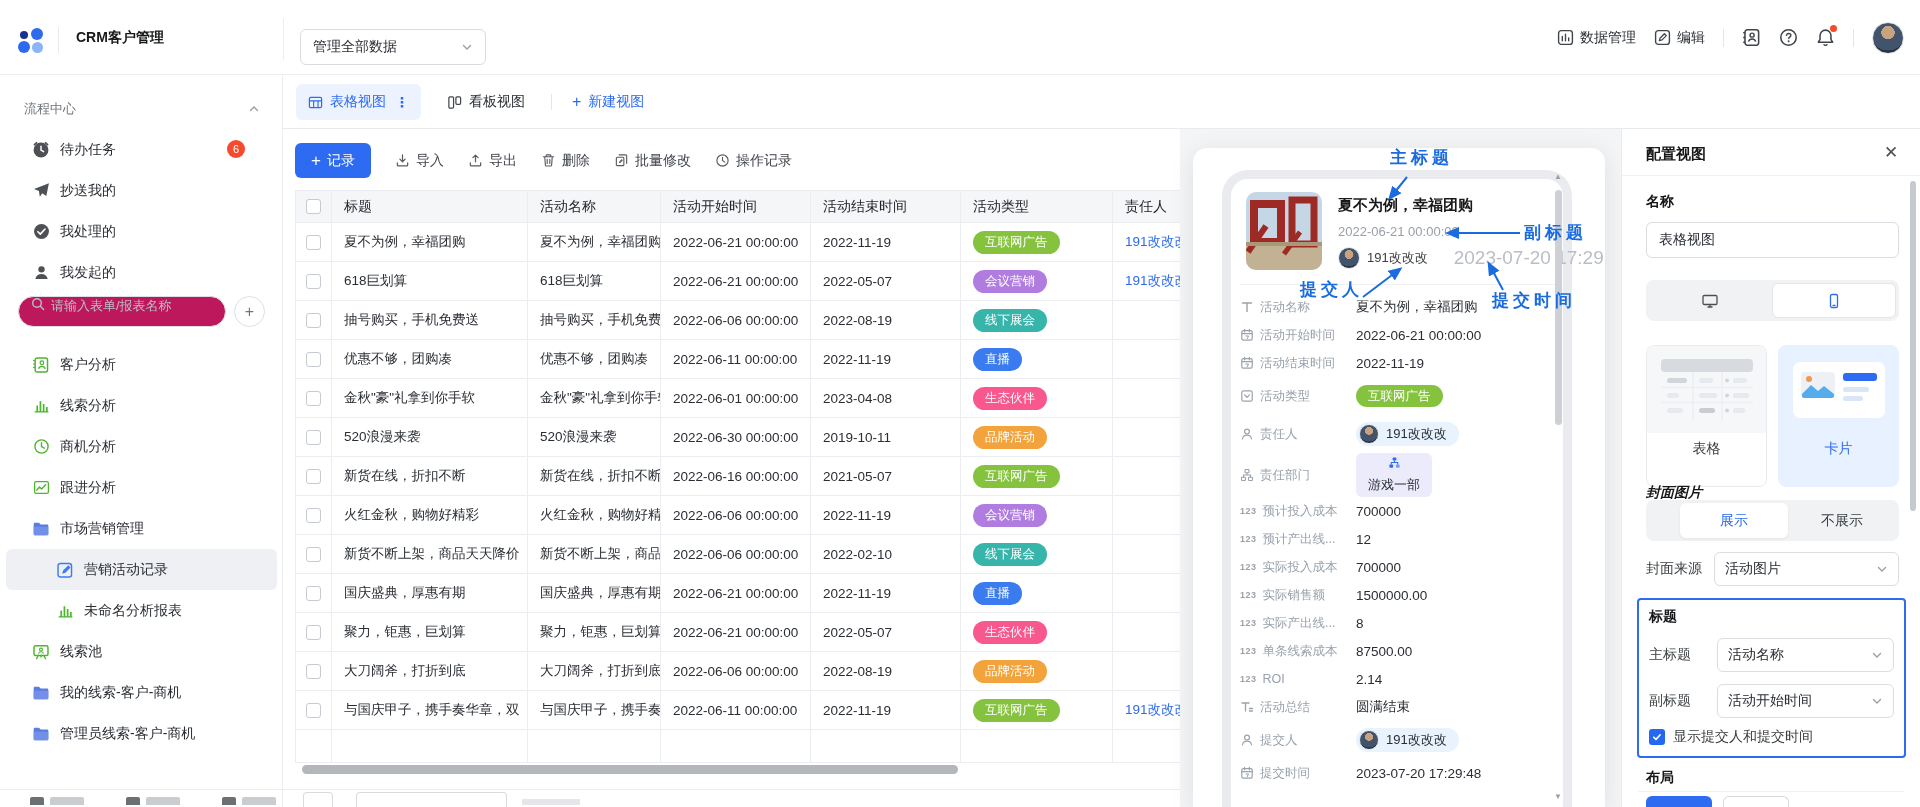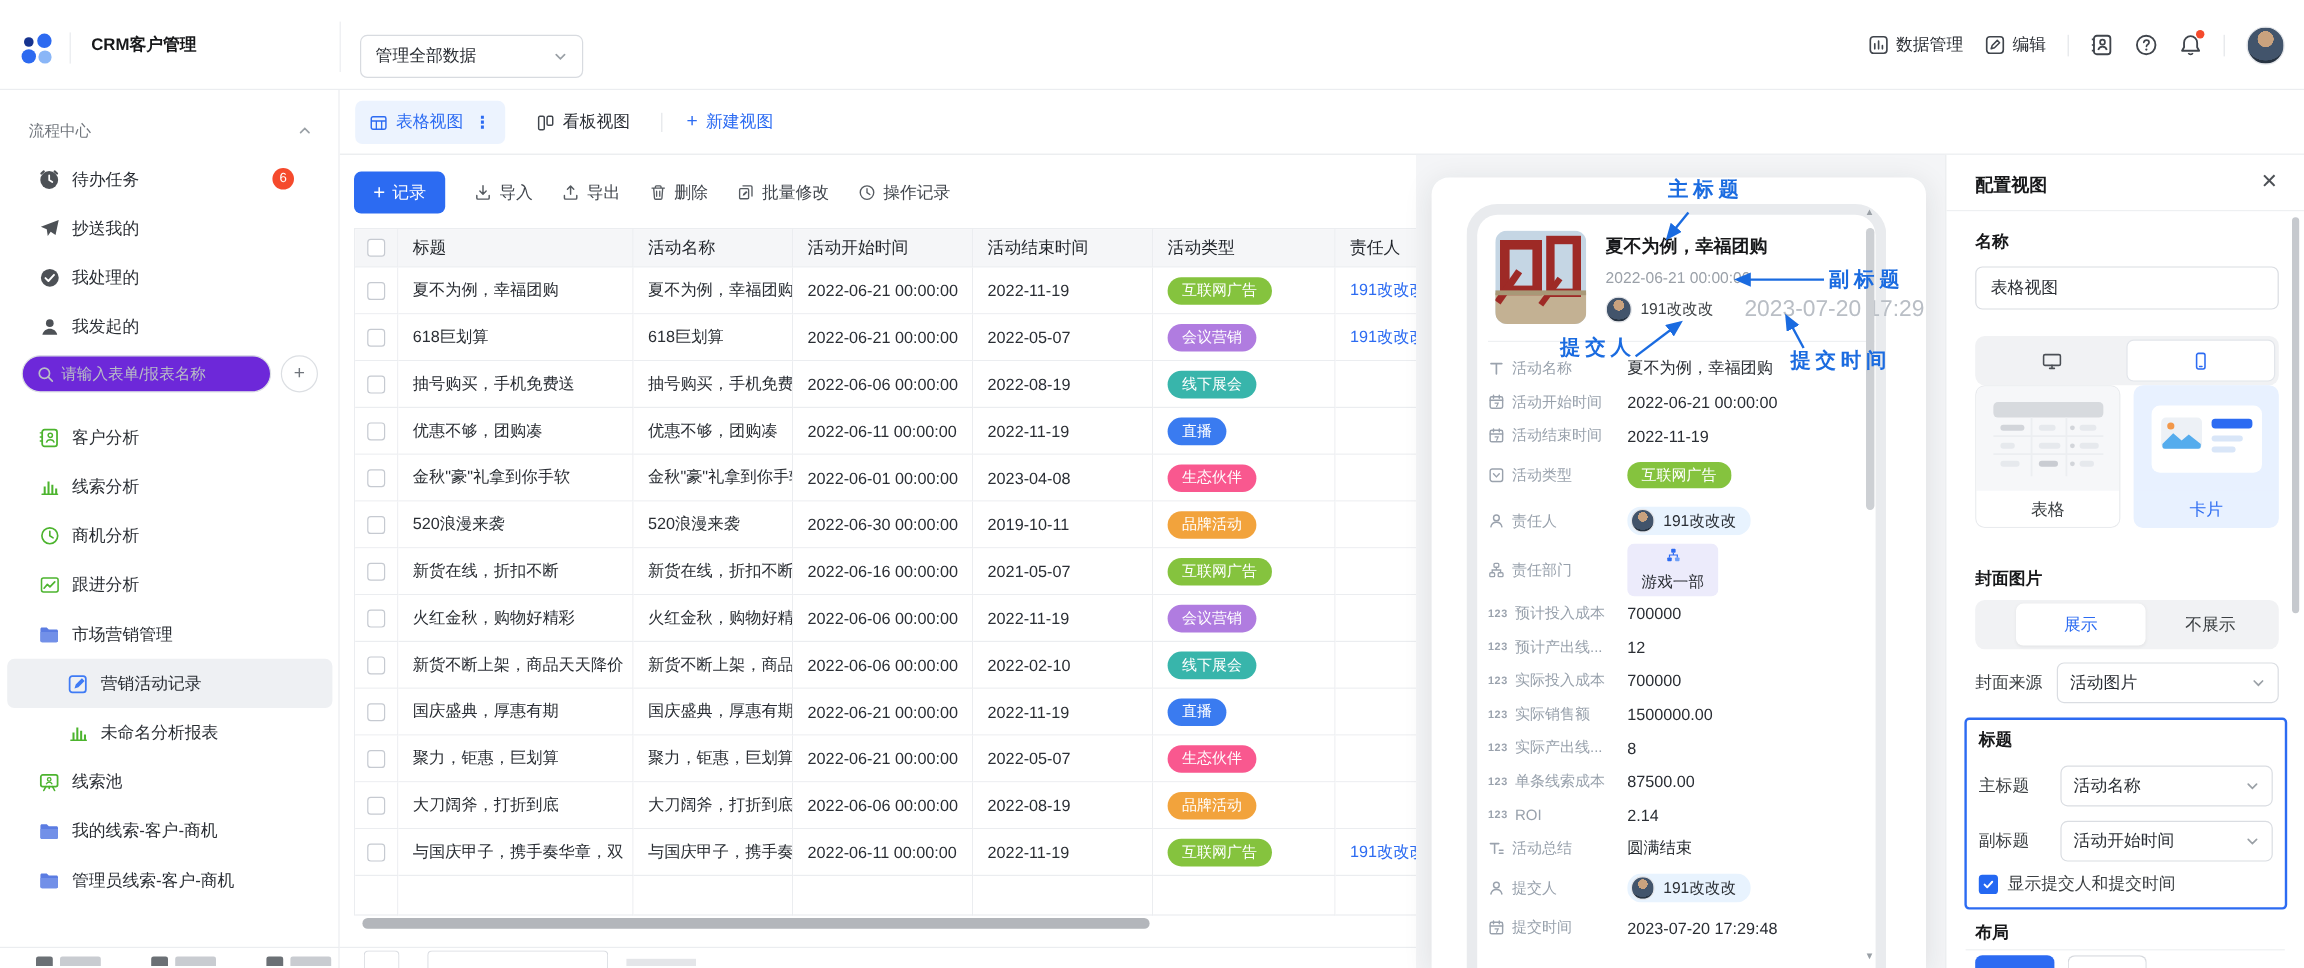--- a/index.html
+++ b/index.html
@@ -30,21 +30,21 @@
   .sec-row { position:absolute; left:24px; top:25px; width:236px; display:flex; justify-content:space-between; align-items:center; font-size:13px; color:#70757c; }
   .side-list { position:absolute; left:0; width:283px; }
   .side-top { top:54px; }
   .side-menu { top:269px; }
   .side-item { height:41px; display:flex; align-items:center; padding-left:26px; font-size:14px; color:#2a2e34; cursor:pointer; position:relative; margin:0 6px; border-radius:6px; }
   .side-item.child { padding-left:50px; }
   .side-item.active { background:#eef0f3; }
   .sicon { width:18px; height:18px; margin-right:10px; display:flex; align-items:center; justify-content:center; flex:0 0 18px; }
   .badge { position:absolute; right:32px; top:11px; min-width:18px; height:18px; border-radius:9px; background:#f54a2c; color:#fff; font-size:11px; display:flex; align-items:center; justify-content:center; padding:0 4px; }
   .search-row { position:absolute; left:18px; top:221px; width:247px; display:flex; align-items:center; gap:8px; }
-  .search-pill { flex:1; height:31px; border:1px solid #dcdfe3; border-radius:16px; display:flex; align-items:center; padding:0 12px; gap:6px; background:#6d28d9; }
+  .search-pill { flex:1; height:31px; border:1px solid #dcdfe3; border-radius:16px; display:flex; align-items:flex-start; padding:0 12px; gap:6px; background:#be185d; }
   .search-pill span { font-size:13px; color:#b9bec5; white-space:nowrap; overflow:hidden; }
   .plus-circle { width:31px; height:31px; border:1px solid #dcdfe3; border-radius:50%; display:flex; align-items:center; justify-content:center; color:#70757c; font-size:16px; background:#fff; cursor:pointer; flex:0 0 31px; }
   .side-bottom-divider { position:absolute; left:0; top:714px; width:283px; height:1px; background:#ebedf0; }
   .side-partial { position:absolute; top:722px; left:30px; display:flex; gap:42px; }
   .side-partial .pi { width:14px; height:8px; background:#6b7075; border-radius:2px 2px 0 0; }
   .side-partial .pt { width:34px; height:8px; background:#c9ccd1; border-radius:2px 2px 0 0; margin-left:6px; }
   .sp-item { display:flex; }
 
   
   .scope-select { position:absolute; left:300px; top:29px; width:186px; height:36px; border:1px solid #d8dbe0; border-radius:6px; background:#fff; display:flex; align-items:center; justify-content:space-between; padding:0 12px; font-size:14px; color:#2a2e34; z-index:25; cursor:pointer; }
@@ -118,27 +118,27 @@
   .config-panel { position:absolute; left:1621px; top:129px; width:299px; height:678px; background:#fff; border-left:1px solid #e8eaed; z-index:9; }
   .cfg { position:absolute; }
   .cfg-title { left:24px; top:16px; font-size:15px; font-weight:bold; color:#17181a; }
   .cfg-close { left:262px; top:13px; font-size:17px; color:#4d5156; cursor:pointer; }
   .cfg-hdiv { left:0; top:46px; width:299px; height:1px; background:#eef0f2; }
   .cfg-label { font-size:14px; font-weight:bold; color:#17181a; }
   .cfg-name-input { left:24px; top:93px; width:253px; height:36px; border:1px solid #dadde2; border-radius:6px; display:flex; align-items:center; padding:0 12px; font-size:14px; color:#2a2e34; }
   .seg { left:24px; top:151px; width:253px; height:41px; background:#f1f2f4; border-radius:8px; display:flex; padding:3px; }
   .seg .cell { flex:1; display:flex; align-items:center; justify-content:center; border-radius:6px; font-size:14px; color:#3c4043; cursor:pointer; }
   .seg .cell.on { background:#fff; border:1px solid #e2e5ea; }
-  .type-card { top:192px; width:121px; height:119px; border-radius:8px; border:1px solid #e9ebee; overflow:hidden; cursor:pointer; background:#fff; }
+  .type-card { top:216px; width:121px; height:142px; border-radius:8px; border:1px solid #e9ebee; overflow:hidden; cursor:pointer; background:#fff; }
   .type-card .gfx { height:87px; display:flex; align-items:center; justify-content:center; background:#f6f7f9; }
   .type-card .lbl { height:31px; display:flex; align-items:center; justify-content:center; font-size:14px; color:#3c4043; background:#fff; }
   .type-card.sel { border-color:#e8f1ff; background:#e8f1ff; }
   .type-card.sel .gfx { background:#e8f1ff; }
   .type-card.sel .lbl { background:#e8f1ff; color:#2c6bf2; }
-  .cfg-cover-label { left:24px; top:345px; }
+  .cfg-cover-label { left:24px; top:355px;font-style:italic; }
   .seg2 { left:24px; top:371px; width:253px; height:41px; background:#f1f2f4; border-radius:8px; display:flex; padding:3px; }
   .seg2 .cell { flex:1; display:flex; align-items:center; justify-content:center; border-radius:6px; font-size:14px; color:#3c4043; cursor:pointer; }
   .seg2 .cell.on { background:#fff; color:#2c6bf2; box-shadow:0 1px 3px rgba(0,0,0,.06);margin-left:31px; }
   .cfg-row-label { font-size:14px; color:#3c4043; }
   .cfg-select { border:1px solid #dadde2; border-radius:6px; height:34px; display:flex; align-items:center; justify-content:space-between; padding:0 10px; font-size:14px; color:#2a2e34; background:#fff; cursor:pointer; }
   .title-group { left:15px; top:469px; width:269px; height:160px; border:2px solid #2c6bf2; border-radius:4px; }
   .cfg-check { width:16px; height:16px; background:#2468f2; border-radius:3px; display:flex; align-items:center; justify-content:center; cursor:pointer; flex:0 0 16px; }
   .cfg-layout-label { left:24px; top:640px; }
   .cfg-btn-div { left:16px; top:662px; width:266px; height:1px; background:#eef0f2; }
   .cfg-btn1 { left:24px; top:667px; width:66px; height:12px; background:#2c6bf2; border-radius:6px 6px 0 0; }

